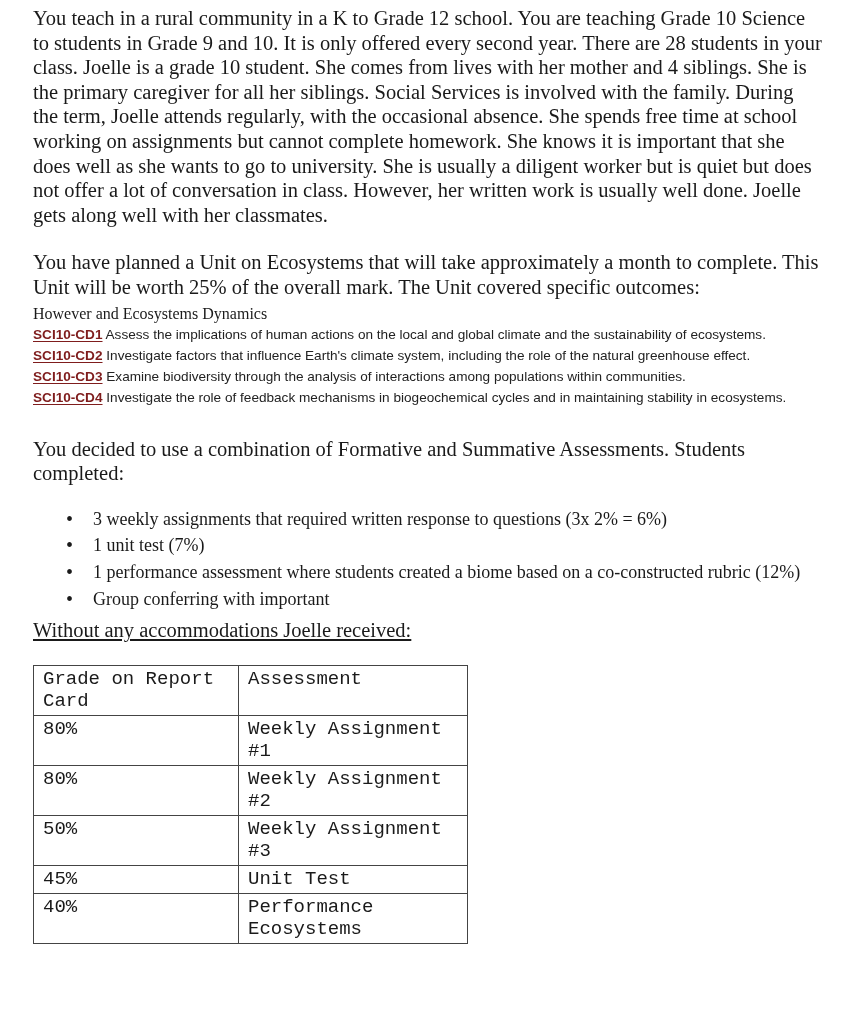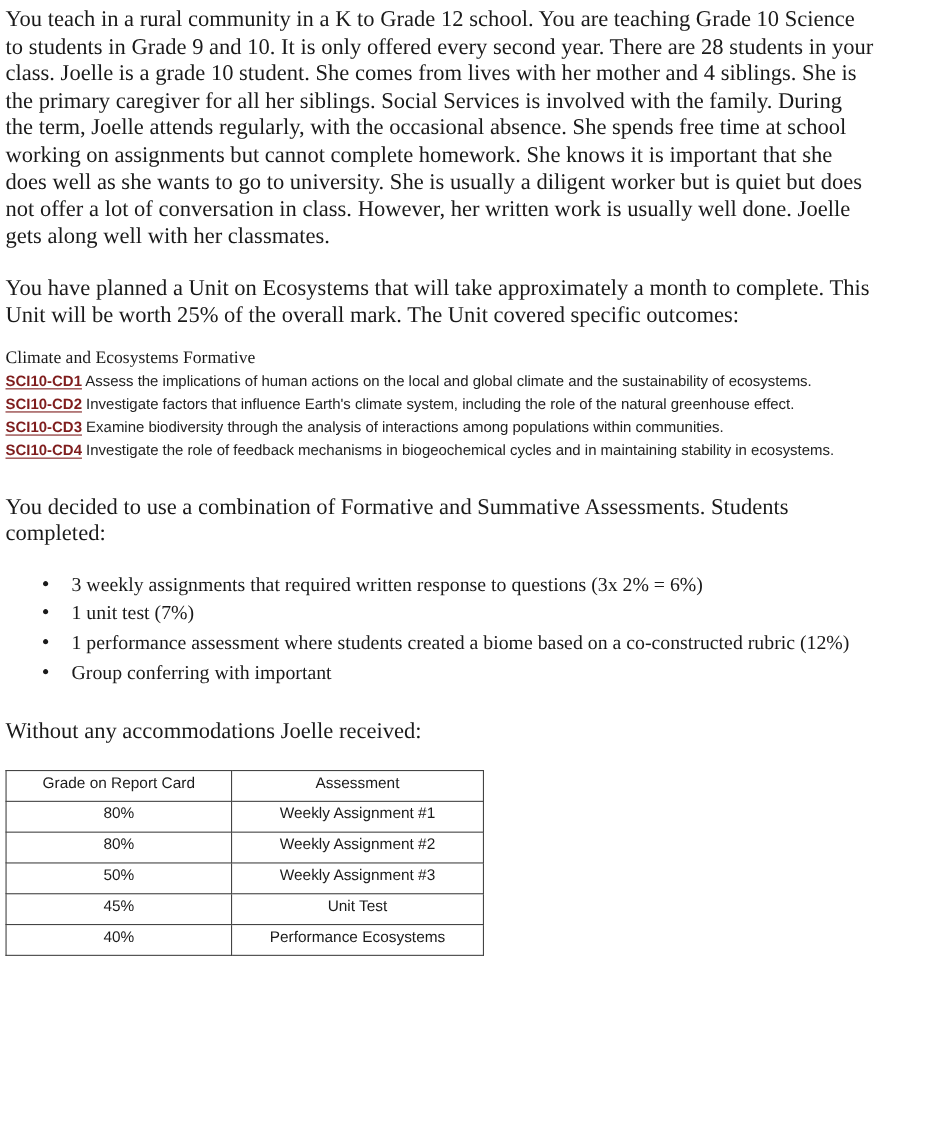--- a/index.html
+++ b/index.html
@@ -1,25 +1,25 @@
 <!DOCTYPE html>
 <html><head>
   <meta charset="utf-8">
   <style>
     html, body { margin: 0; padding: 0; background: #ffffff; }
     body {
       width: 859px; height: 1024px; overflow: hidden; position: relative;
       font-family: "Liberation Serif", serif; color: #1a1a1a;
     }
-    .page { position: absolute; left: 5px; top: 6px; width: 790px; }
+    .page { position: absolute; left: 33px; top: 6px; width: 790px; }
     .para {
       font-size: 20.5px; line-height: 24.6px; margin: 0;
     }
     .p1 { margin-bottom: 23px; }
-    .p2 { margin-bottom: 16px; }
+    .p2 { margin-bottom: 4px; }
     .outcome-heading {
       font-size: 16px; line-height: 20px; margin: 0;
     }
     .outcomes {
       font-family: "Liberation Sans", sans-serif; font-size: 13.6px;
       line-height: 21px; color: #222;
     }
     .outcome { margin: 0; }
     .code {
       color: #7f1d1d; font-weight: bold; text-decoration: underline;
@@ -28,42 +28,42 @@
     .p3 { margin-top: 29px; }
     ul.bullets {
       margin: 21px 0 0 0; padding: 0 0 0 60px; list-style: none;
       font-size: 18px; line-height: 24.6px;
     }
     ul.bullets li { position: relative; margin: 0 0 2px 0; }
     ul.bullets li::before {
       content: "\2022"; position: absolute; left: -27px; top: 0;
       font-size: 20px;
     }
-    .p4 { margin-top: 30px; }
+    .p4 { margin-top: 7px; text-decoration: underline; }
     table.grades {
       margin-top: 22px; border-collapse: collapse;
-      font-size: 14px; font-family: Liberation Sans, sans-serif; text-align: center;
+      font-size: 19px; font-family: Liberation Mono, monospace;
     }
     table.grades td {
       border: 1.5px solid #444; padding: 2px 9px 3px 9px;
       height: 22px; vertical-align: top;
     }
     table.grades td.c1 { width: 186px; }
     table.grades td.c2 { width: 210px; }
   </style>
 </head>
 <body>
 
 <div class="page">
 
   <p class="para p1">You teach in a rural community in a K to Grade 12 school. You are teaching Grade 10 Science to students in Grade 9 and 10. It is only offered every second year. There are 28 students in your class. Joelle is a grade 10 student. She comes from lives with her mother and 4 siblings. She is the primary caregiver for all her siblings. Social Services is involved with the family. During the term, Joelle attends regularly, with the occasional absence. She spends free time at school working on assignments but cannot complete homework. She knows it is important that she does well as she wants to go to university. She is usually a diligent worker but is quiet but does not offer a lot of conversation in class. However, her written work is usually well done. Joelle gets along well with her classmates.</p>
 
   <p class="para p2">You have planned a Unit on Ecosystems that will take approximately a month to complete. This Unit will be worth 25% of the overall mark. The Unit covered specific outcomes:</p>
 
-  <p class="outcome-heading">Climate and Ecosystems Formative</p>
+  <p class="outcome-heading">However and Ecosystems Dynamics</p>
 
   <div class="outcomes">
     <p class="outcome">
       <span class="code">SCI10-CD1</span><span> Assess the implications of human actions on the local and global climate and the sustainability of ecosystems.</span>
     </p>
     <p class="outcome">
       <span class="code">SCI10-CD2</span><span> Investigate factors that influence Earth's climate system, including the role of the natural greenhouse effect.</span>
     </p>
     <p class="outcome">
       <span class="code">SCI10-CD3</span><span> Examine biodiversity through the analysis of interactions among populations within communities.</span>

